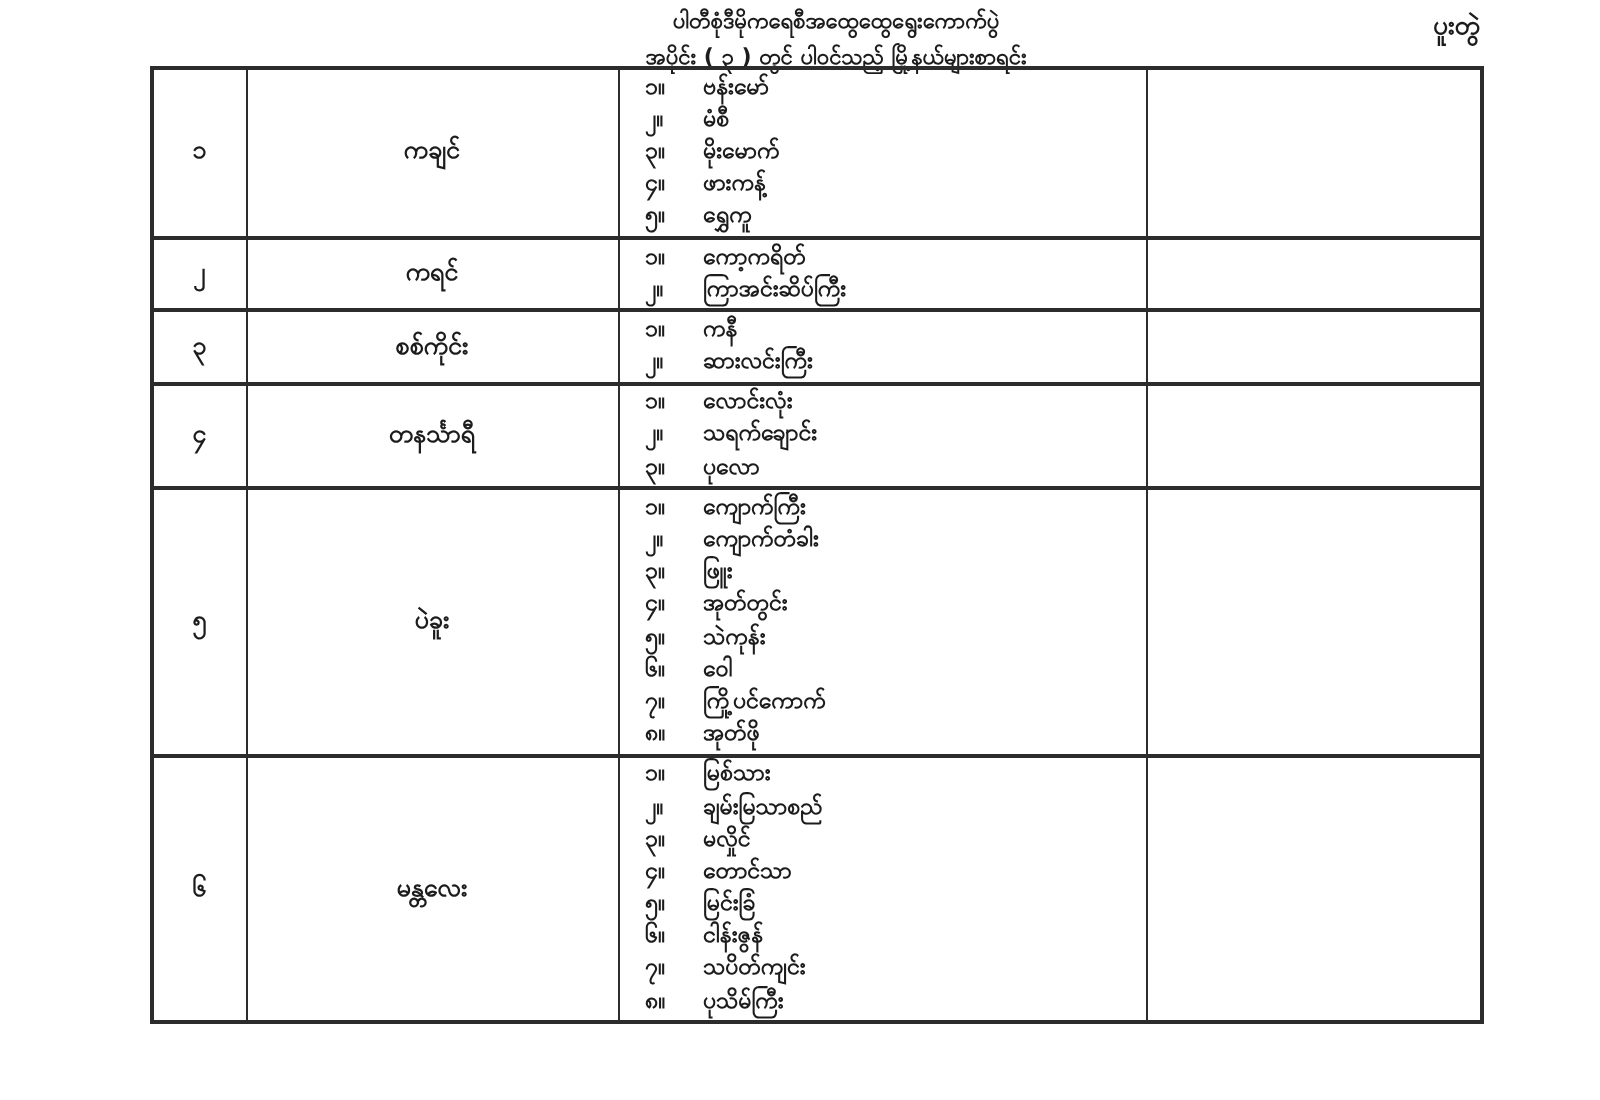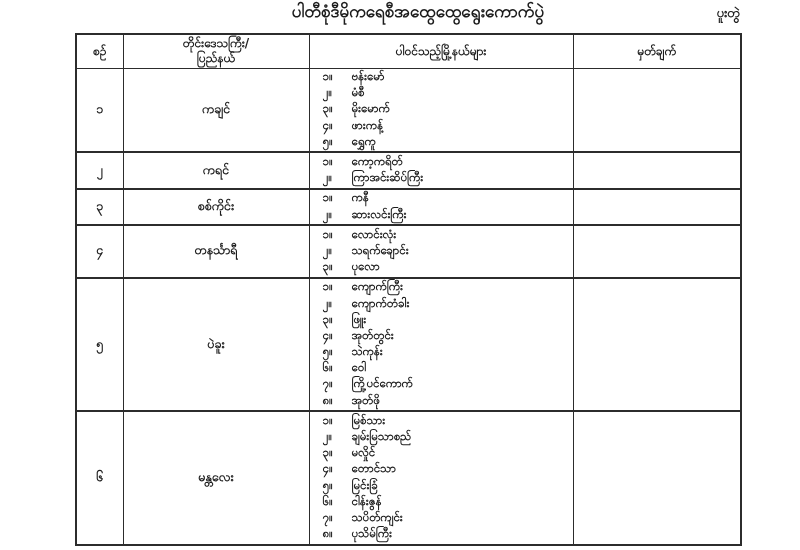--- a/index.html
+++ b/index.html
@@ -3,21 +3,21 @@
 <meta charset="utf-8">
 <style>
   html,body{margin:0;padding:0;}
   body{
     width:800px;height:550px;position:relative;overflow:hidden;
     background:#ffffff;color:#1c1c1c;
     font-family:"DejaVu Sans","Liberation Sans",sans-serif;
     font-weight:bold;
   }
   .title-wrap{position:absolute;top:2px;left:0;width:800px;text-align:center;}
-  .title-line{font-size:17px;line-height:18px;padding-left:36px;}
+  .title-line{font-size:11px;line-height:18px;padding-left:36px;}
   .corner-note{position:absolute;top:4px;right:60px;font-size:13px;margin-left:32px;}
   table.main{
     position:absolute;top:33px;left:75px;width:665px;
     border-collapse:collapse;table-layout:fixed;
     border:2px solid #2c2c2c;
   }
   td,th{border:1px solid #2c2c2c;padding:0;margin:0;}
   tr.body-row > td{border-bottom-width:2px;}
   th{font-size:12px;line-height:15px;text-align:center;vertical-align:middle;font-weight:bold;}
   tr.head-row{height:34px;}
@@ -35,40 +35,32 @@
   .tw-item{display:flex;align-items:center;height:16.2px;font-size:11.5px;}
   .tw-num{flex:none;width:42px;padding-left:13px;box-sizing:border-box;}
   .tw-name{flex:1;white-space:nowrap;overflow:visible;}
   td.c-remark{background:#ffffff;}
 </style>
 </head>
 <body>
 
 <div class="title-wrap">
   <div class="title-line">ပါတီစုံဒီမိုကရေစီအထွေထွေရွေးကောက်ပွဲ</div>
+  <div class="title-line">အပိုင်း ( ၃ ) တွင် ပါဝင်သည့် မြို့နယ်များစာရင်း</div>
 </div>
 <div class="corner-note">ပူးတွဲ</div>
 
 <table class="main">
   <colgroup>
     <col style="width:47px">
     <col style="width:186px">
     <col style="width:264px">
     <col style="width:168px">
   </colgroup>
   <tbody>
-      <tr class="head-row">
-    <th>စဉ်</th>
-    <th>
-      <div>တိုင်းဒေသကြီး/</div>
-      <div>ပြည်နယ်</div>
-    </th>
-    <th>ပါဝင်သည့်မြို့နယ်များ</th>
-    <th>မှတ်ချက်</th>
-  </tr>
 
   <tr class="body-row r1">
     <td class="c-no">၁</td>
     <td class="c-region">ကချင်</td>
     <td class="c-town">
       <div class="tw-list">
             <div class="tw-item">
               <span class="tw-num">၁။</span>
               <span class="tw-name">ဗန်းမော်</span>
             </div>

